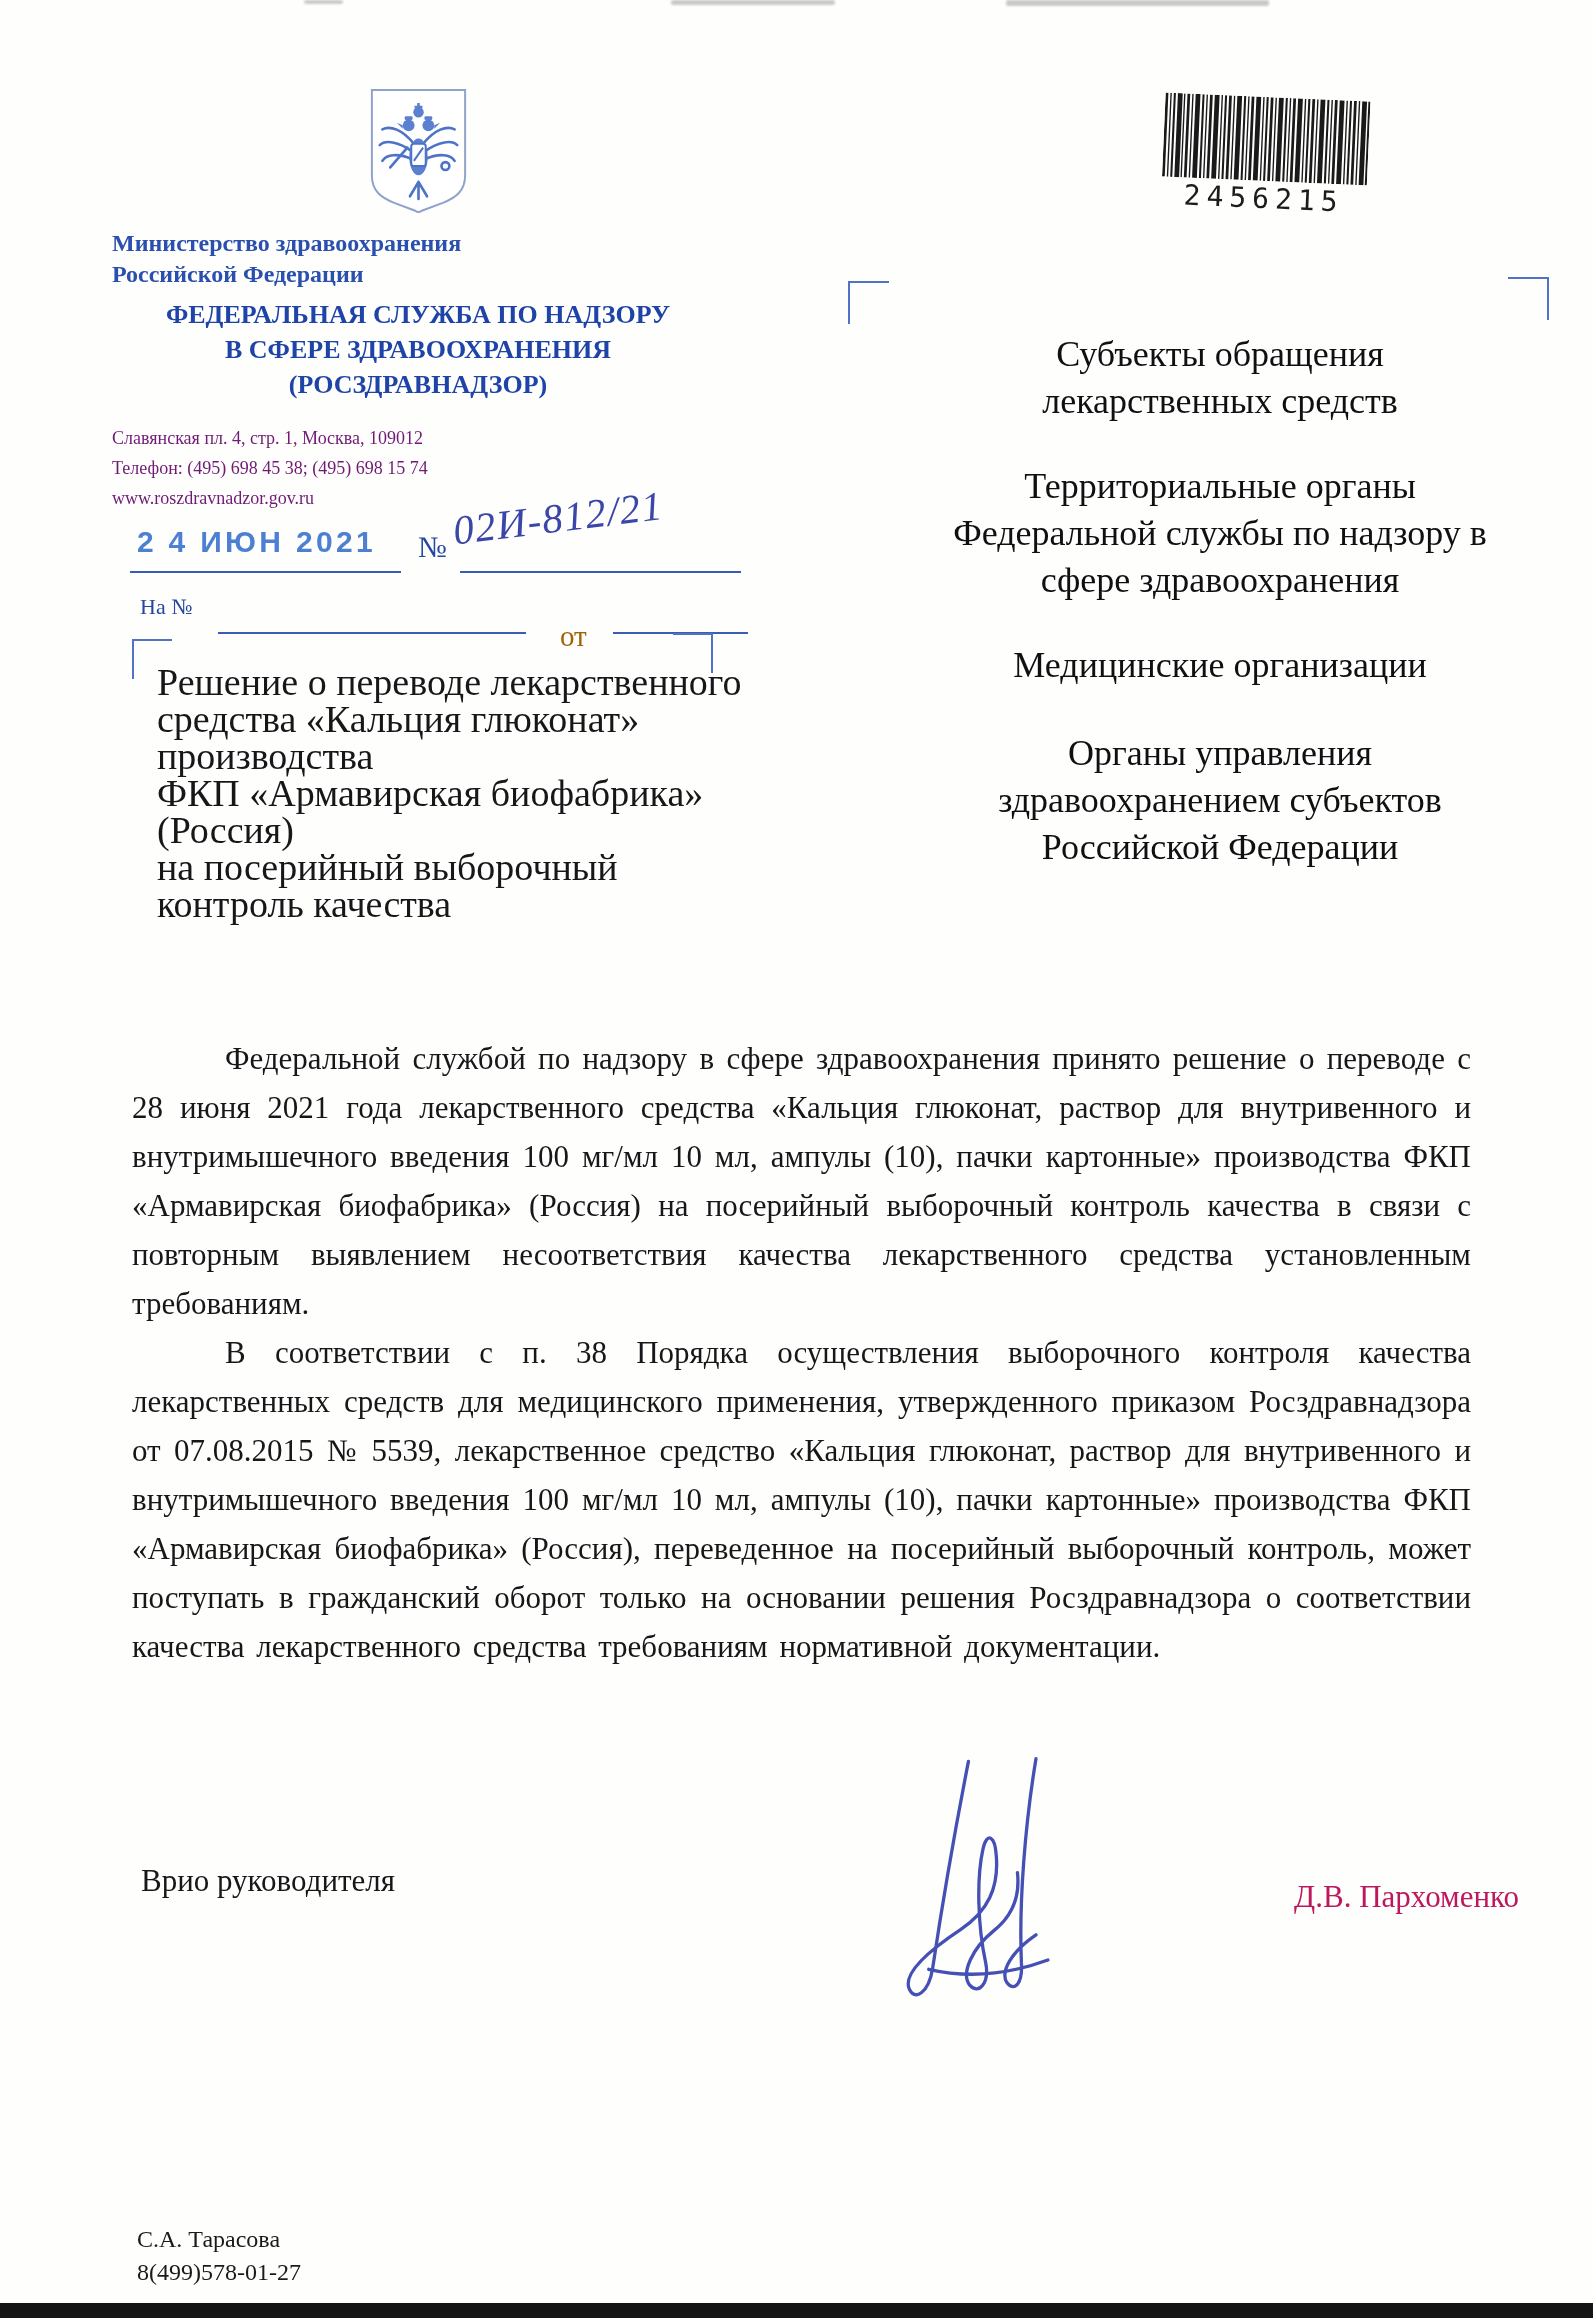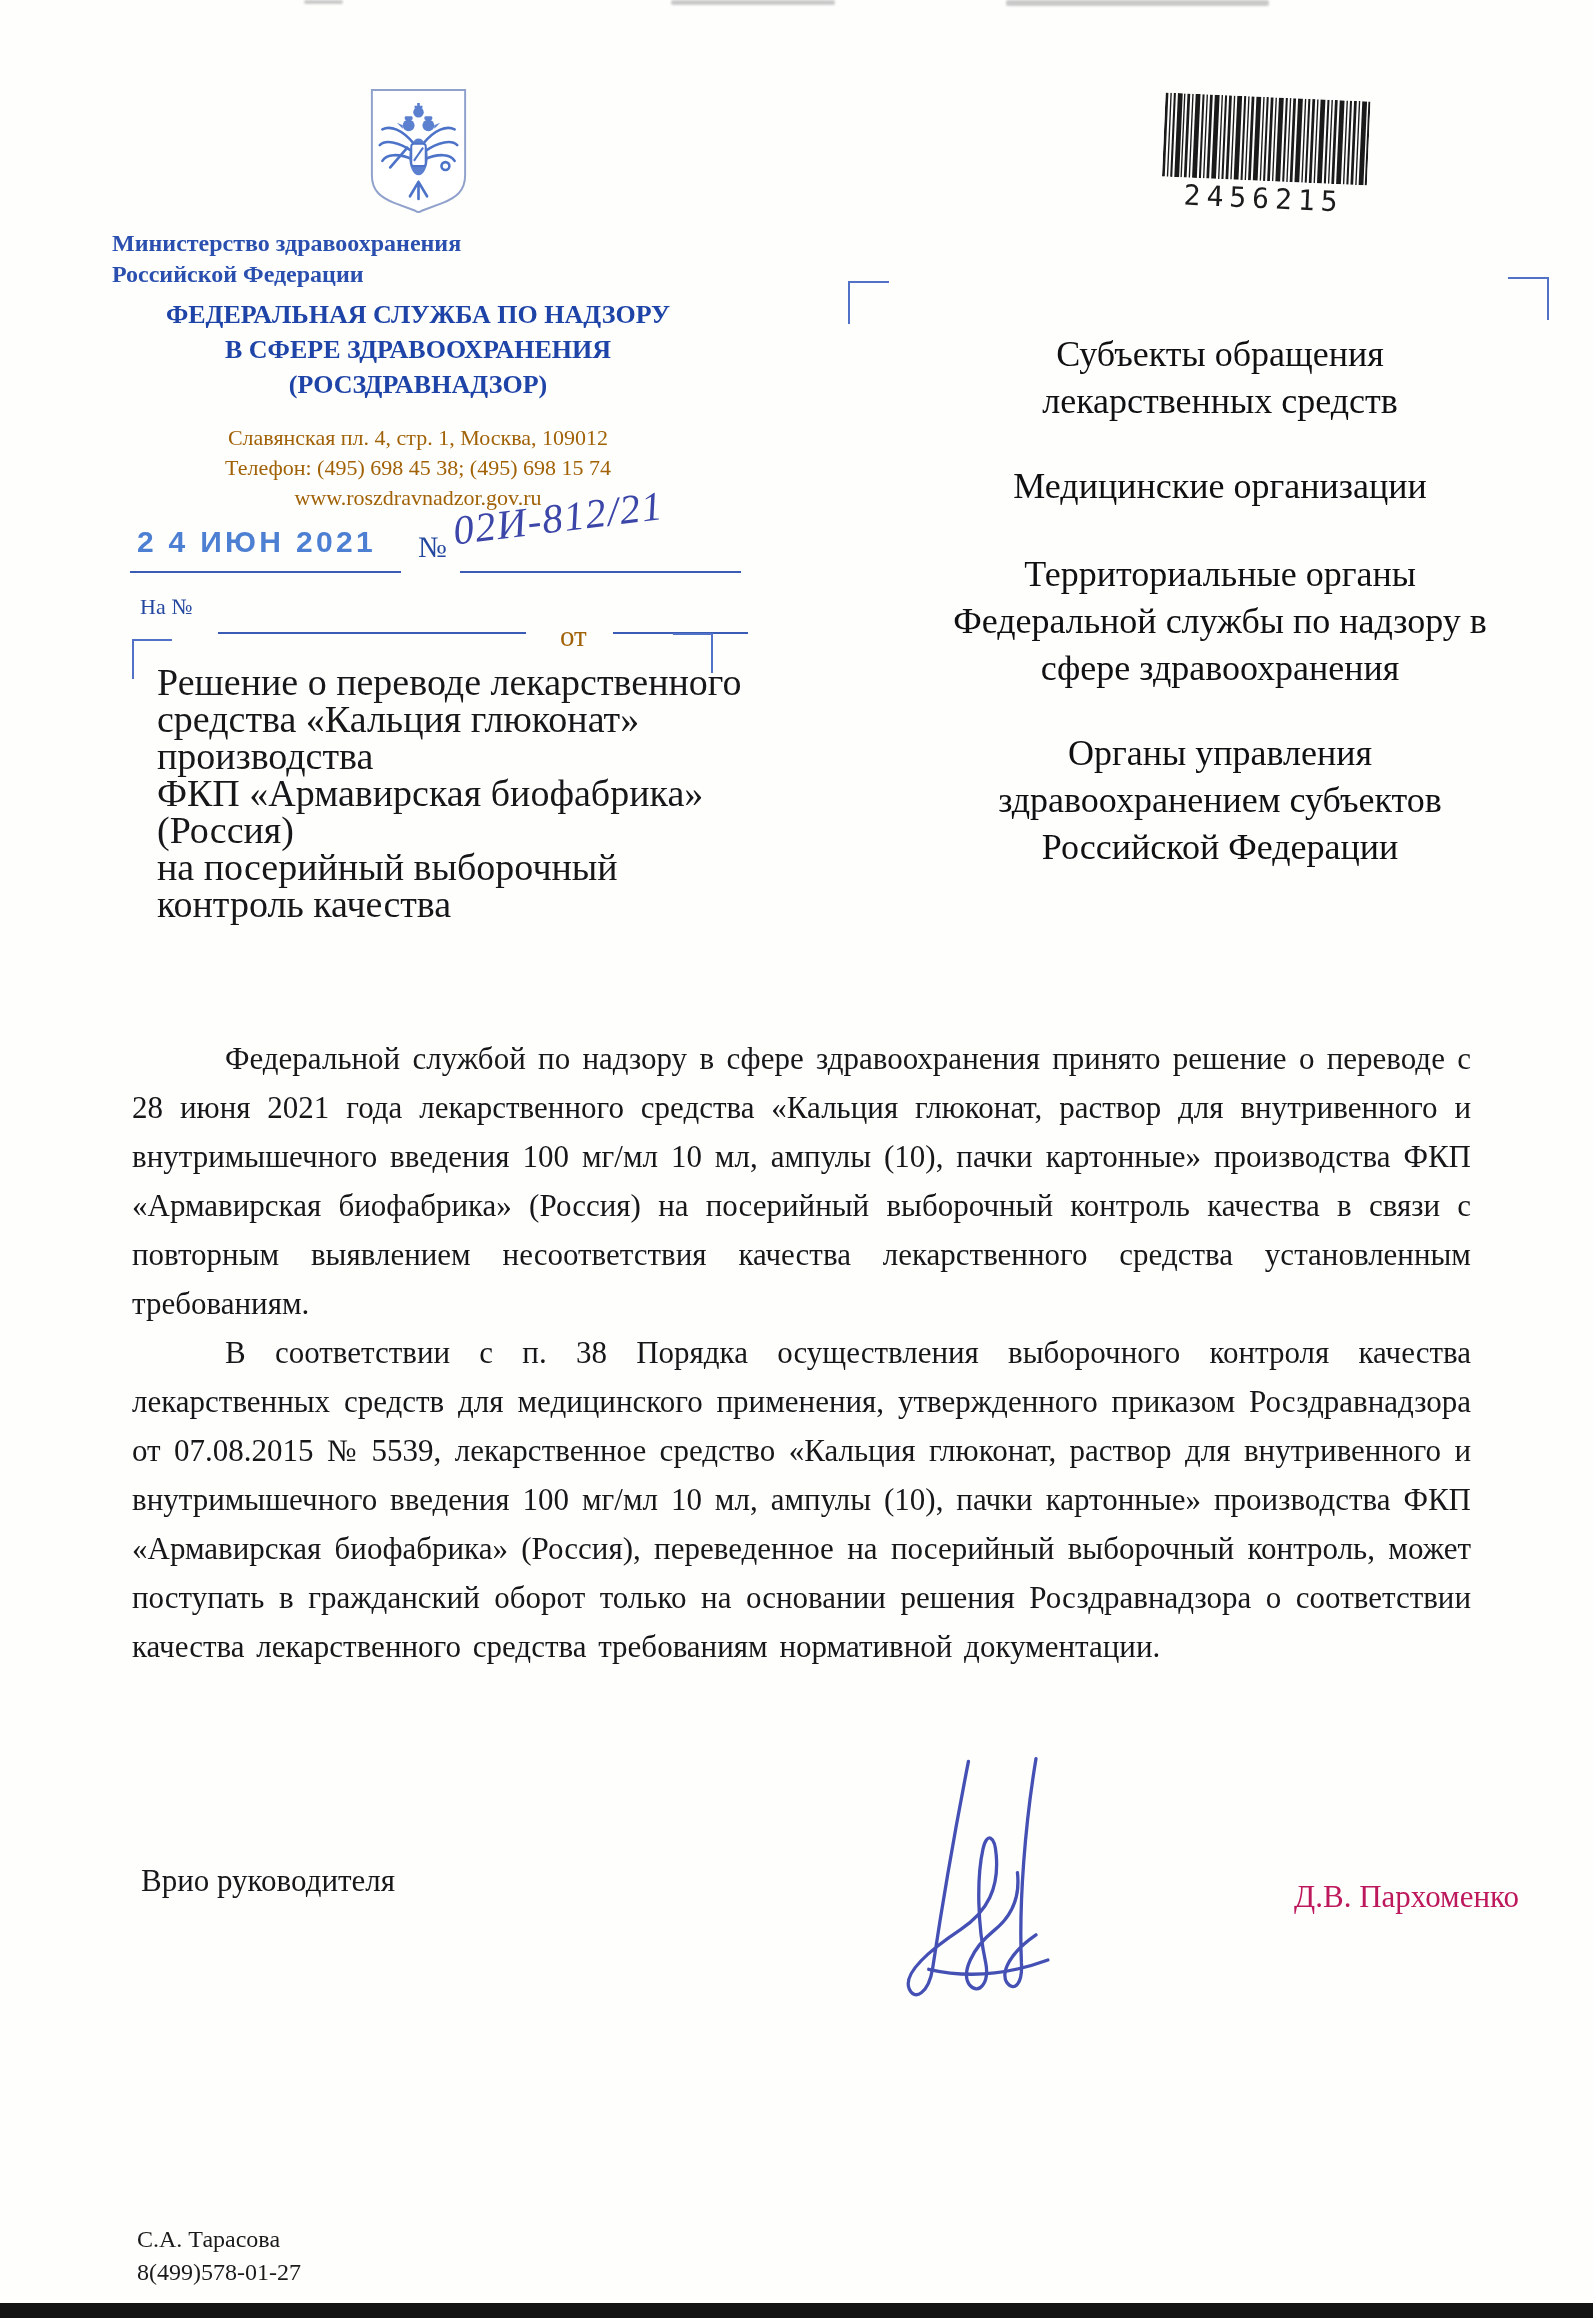--- a/index.html
+++ b/index.html
@@ -10,22 +10,22 @@
 
   
   .smudge{position:absolute;background:#8a8a8a;opacity:.45;filter:blur(1.3px);border-radius:2px;}
 
   
   .emblem{left:364px;top:83px;width:109px;height:132px;}
   .ministry{left:112px;top:228px;width:612px;text-align:left;font-weight:bold;
             font-size:24px;line-height:31px;color:#2a4fae;}
   .service{left:112px;top:297px;width:612px;text-align:center;font-weight:bold;
            font-size:26px;line-height:35px;color:#1f44a8;}
-  .contact{left:112px;top:423px;width:612px;text-align:center;
-           font-size:22px;line-height:30px;color:#a16207;}
+  .contact{left:112px;top:423px;width:612px;
+           font-size:18px;line-height:30px;color:#701a75;}
 
   
   .date-stamp{left:137px;top:525px;font-family:"Liberation Sans",sans-serif;font-weight:bold;
               font-size:30px;letter-spacing:3.3px;color:#4d7fd2;}
   .ul{height:0;border-bottom:2px solid #3a5cb4;}
   .ul-date{left:130px;top:571px;width:271px;}
   .no-label{left:418px;top:530px;font-size:30px;color:#24479f;}
   .ul-no{left:460px;top:571px;width:281px;}
   .outgoing{left:452px;top:485px;width:355px;font-size:41px;font-style:italic;
             color:#3b46a8;transform:rotate(-7deg);letter-spacing:1.3px;}
@@ -186,24 +186,24 @@
   <div class="abs subject ml">Решение о переводе лекарственного
 средства «Кальция глюконат» производства
 ФКП «Армавирская биофабрика» (Россия)
 на посерийный выборочный контроль качества</div>
 
   <div class="abs br br-l rec-br-l"></div>
   <div class="abs br br-r rec-br-r"></div>
   <div class="abs recipients">
     <div class="rgroup ml">Субъекты обращения
 лекарственных средств</div>
-    <div class="rgroup ml" style="margin-bottom:41px;">Медицинские организации</div>
     <div class="rgroup ml">Территориальные органы
 Федеральной службы по надзору в
 сфере здравоохранения</div>
+    <div class="rgroup ml" style="margin-bottom:41px;">Медицинские организации</div>
     <div class="rgroup ml">Органы управления
 здравоохранением субъектов
 Российской Федерации</div>
   </div>
 
   <div class="abs body-text">
     <p>Федеральной службой по надзору в сфере здравоохранения принято решение о переводе с 28 июня 2021 года лекарственного средства «Кальция глюконат, раствор для внутривенного и внутримышечного введения 100 мг/мл 10 мл, ампулы (10), пачки картонные» производства ФКП «Армавирская биофабрика» (Россия) на посерийный выборочный контроль качества в связи с повторным выявлением несоответствия качества лекарственного средства установленным требованиям.</p>
     <p>В соответствии с п. 38 Порядка осуществления выборочного контроля качества лекарственных средств для медицинского применения, утвержденного приказом Росздравнадзора от 07.08.2015 № 5539, лекарственное средство «Кальция глюконат, раствор для внутривенного и внутримышечного введения 100 мг/мл 10 мл, ампулы (10), пачки картонные» производства ФКП «Армавирская биофабрика» (Россия), переведенное на посерийный выборочный контроль, может поступать в гражданский оборот только на основании решения Росздравнадзора о соответствии качества лекарственного средства требованиям нормативной документации.</p>
   </div>
 

